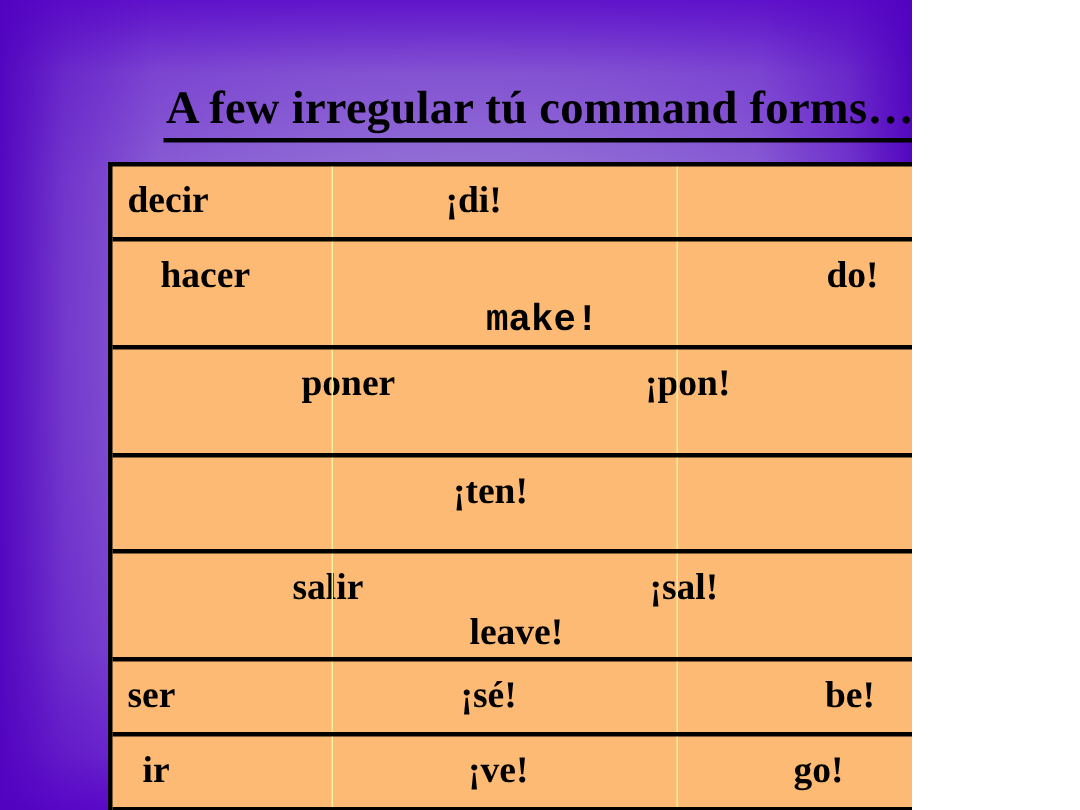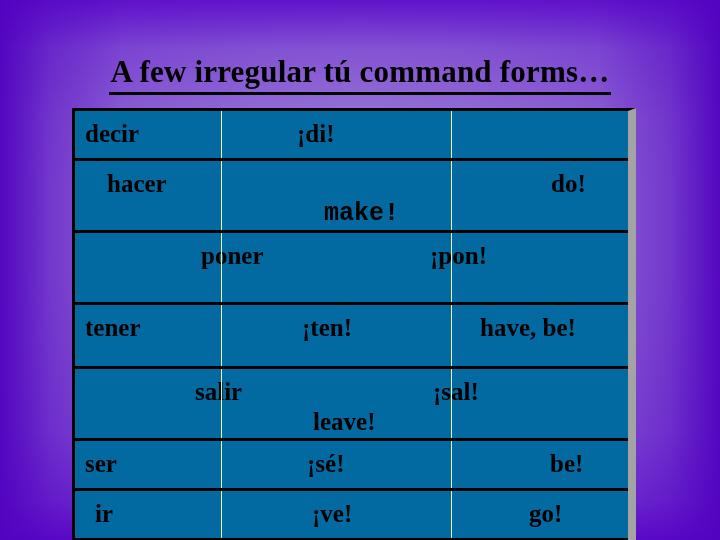--- a/index.html
+++ b/index.html
@@ -9,21 +9,21 @@
   }
   body {
     width: 720px;
     height: 540px;
     overflow: hidden;
     font-family: "Liberation Serif", "DejaVu Serif", serif;
   }
 
   #slide {
     position: relative;
-    width: 720px;
+    width: 608px;
     height: 540px;
     overflow: hidden;
     background-color: #6a21c8;
   }
 
   
   #slide .bg-base {
     position: absolute;
     inset: 0;
     background:
@@ -76,21 +76,21 @@
     border-bottom: 3px solid #000000;
     padding: 0 2px 2px 2px;
   }
 
   
   #verb-table {
     position: absolute;
     left: 72px;
     top: 108px;
     width: 564px;
-    background: #0369a1;
+    background: #fdba74;
     border-top: 3px solid #000000;
     border-left: 3px solid #000000;
     border-right: 8px solid #a3a3a3;
     box-sizing: border-box;
   }
 
   .vrow {
     position: relative;
     border-bottom: 3px solid #000000;
     box-sizing: border-box;
@@ -200,23 +200,21 @@
       <div class="cellwrap">
         <span class="txt r3-inf">poner</span>
         <span class="txt r3-cmd">¡pon!</span>
       </div>
       <div class="colrule r1"></div>
       <div class="colrule r2"></div>
     </div>
 
     <div class="vrow mid">
       <div class="cellwrap">
-        <span class="txt r4-inf">tener</span>
         <span class="txt r4-cmd">¡ten!</span>
-        <span class="txt r4-eng">have, be!</span>
       </div>
       <div class="colrule r1"></div>
       <div class="colrule r2"></div>
     </div>
 
     <div class="vrow tall">
       <div class="cellwrap">
         <span class="txt r5-inf">salir</span>
         <span class="txt r5-cmd">¡sal!</span>
         <span class="txt r5-eng">leave!</span>

